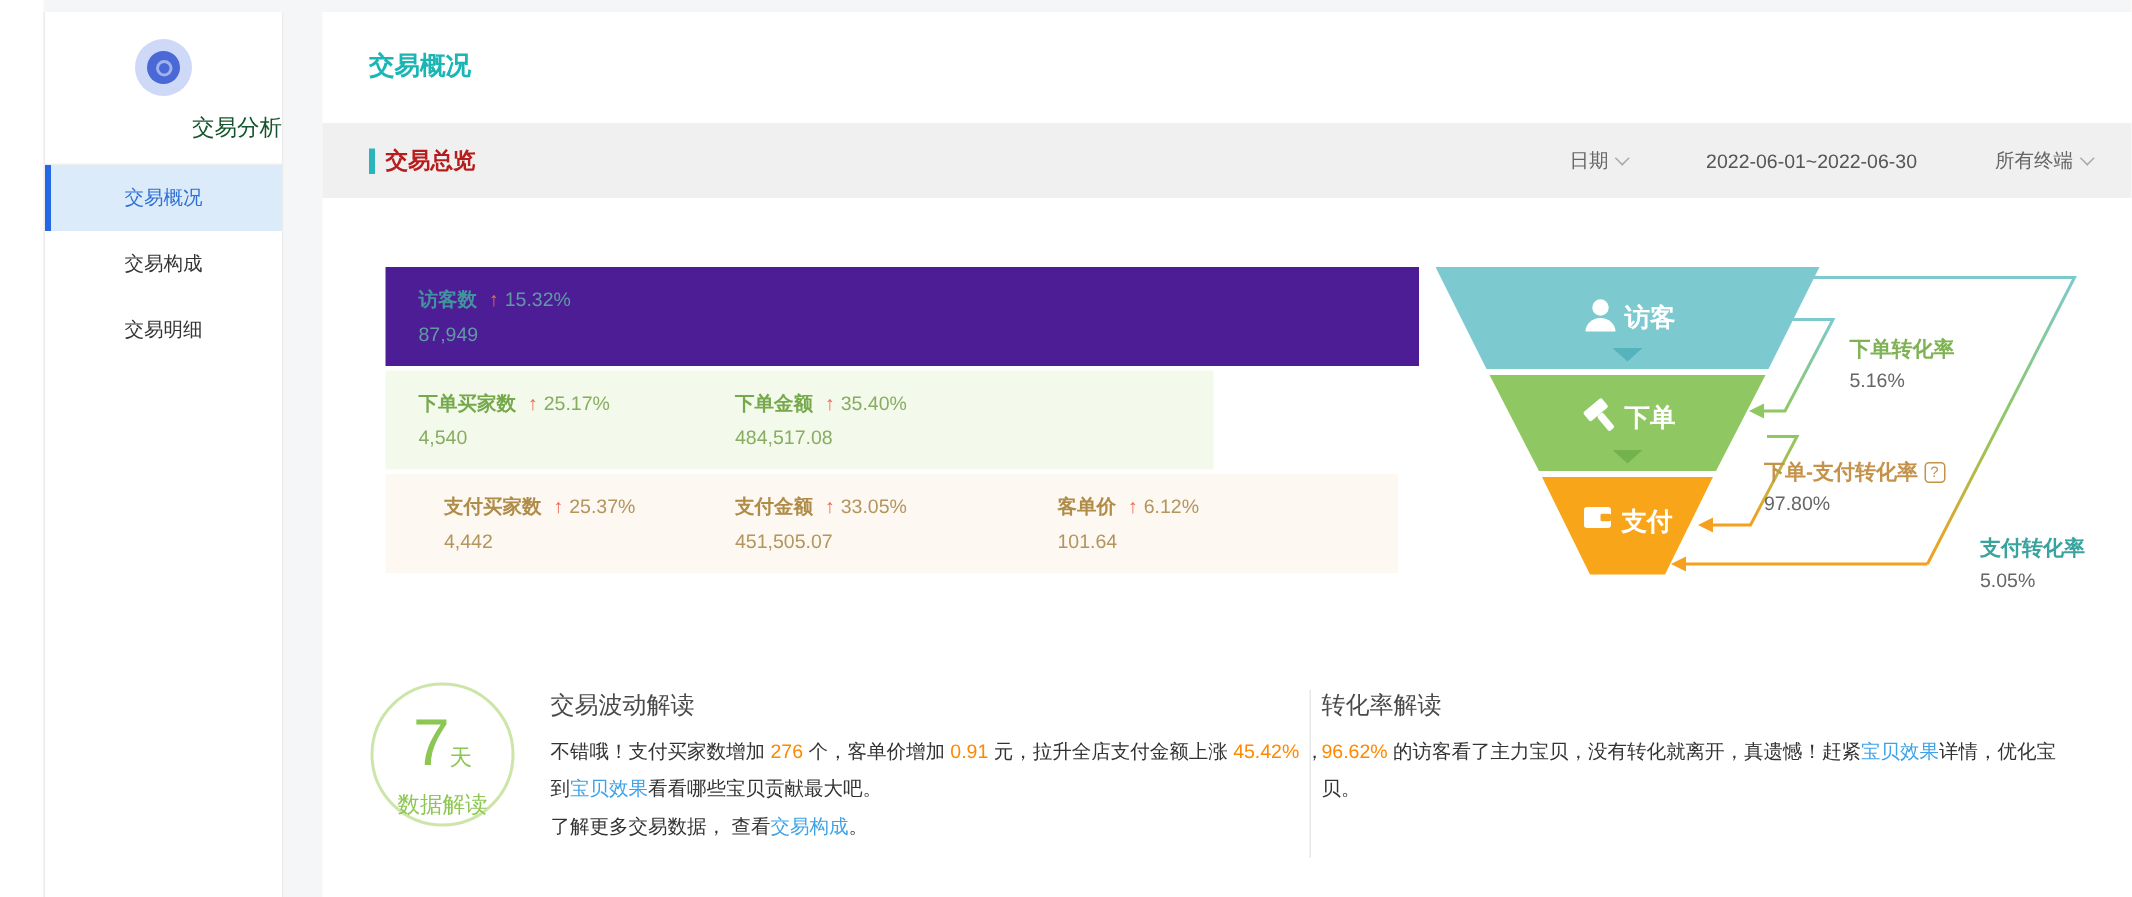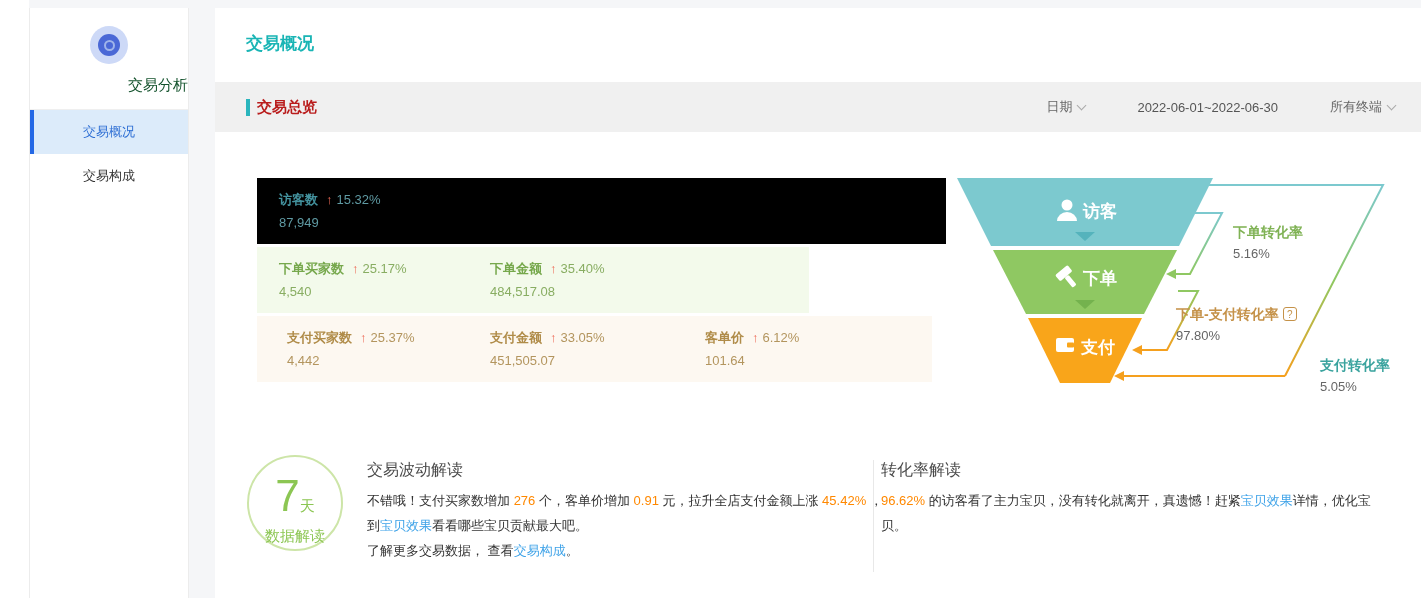--- a/index.html
+++ b/index.html
@@ -37,21 +37,21 @@
   .bar-controls { position:absolute; right:26px; top:0; height:50px;
     display:flex; align-items:center; font-size:13px; color:#666; }
   .chev { display:inline-block; width:7px; height:7px; border-right:1.5px solid #aaa;
     border-bottom:1.5px solid #aaa; transform:rotate(45deg); margin:-4px 0 0 6px; }
   .ctrl-date-label { margin-right:52px; display:flex; align-items:center; cursor:pointer; }
   .ctrl-date-range { margin-right:52px; color:#555; cursor:pointer; }
   .ctrl-terminal { display:flex; align-items:center; cursor:pointer; }
 
   
   .mrow { position:absolute; left:42px; height:66px; }
-  .row-visit { top:170px; width:689px; background:#000000; }
+  .row-visit { top:170px; width:689px; background:#4c1d95; }
   .row-order { top:239px; width:552px; background:#f3faeb; }
   .row-pay   { top:308px; width:675px; background:#fdf8f1; }
   .metric { position:absolute; top:13px; font-size:13px; }
   .m-label { font-weight:bold; }
   .row-visit .m-label { color:#43929e; }
   .row-order .m-label { color:#76a84c; }
   .row-pay   .m-label { color:#b08c49; }
   .m-arrow { color:#ed6a56; font-weight:bold; margin:0 4px 0 8px; }
   .row-visit .m-change, .row-visit .m-value { color:#5f9aa3; }
   .row-order .m-change, .row-order .m-value { color:#88ad62; }
@@ -101,20 +101,21 @@
     <div class="logo-outer">
       <div class="logo-inner">
           <div class="logo-ring"></div>
         </div>
     </div>
   </div>
   <div class="sidebar-title">交易分析</div>
   <div class="menu">
     <div class="menu-item active">交易概况</div>
     <div class="menu-item">交易构成</div>
+    <div class="menu-item">交易明细</div>
   </div>
 </div>
 
 <div class="main">
   <div class="page-title">交易概况</div>
 
   <div class="section-bar">
     <div class="section-title">
       <span class="title-bar"></span>
       <span>交易总览</span>
@@ -142,21 +143,21 @@
     <div class="metric" style="left:22px">
       <span class="m-label">下单买家数</span><span class="m-arrow">↑</span><span class="m-change">25.17%</span>
       <div class="m-value">4,540</div>
     </div>
     <div class="metric" style="left:233px">
       <span class="m-label">下单金额</span><span class="m-arrow">↑</span><span class="m-change">35.40%</span>
       <div class="m-value">484,517.08</div>
     </div>
   </div>
   <div class="mrow row-pay">
-    <div class="metric" style="left:30px">
+    <div class="metric" style="left:39px">
       <span class="m-label">支付买家数</span><span class="m-arrow">↑</span><span class="m-change">25.37%</span>
       <div class="m-value">4,442</div>
     </div>
     <div class="metric" style="left:233px">
       <span class="m-label">支付金额</span><span class="m-arrow">↑</span><span class="m-change">33.05%</span>
       <div class="m-value">451,505.07</div>
     </div>
     <div class="metric" style="left:448px">
       <span class="m-label">客单价</span><span class="m-arrow">↑</span><span class="m-change">6.12%</span>
       <div class="m-value">101.64</div>

